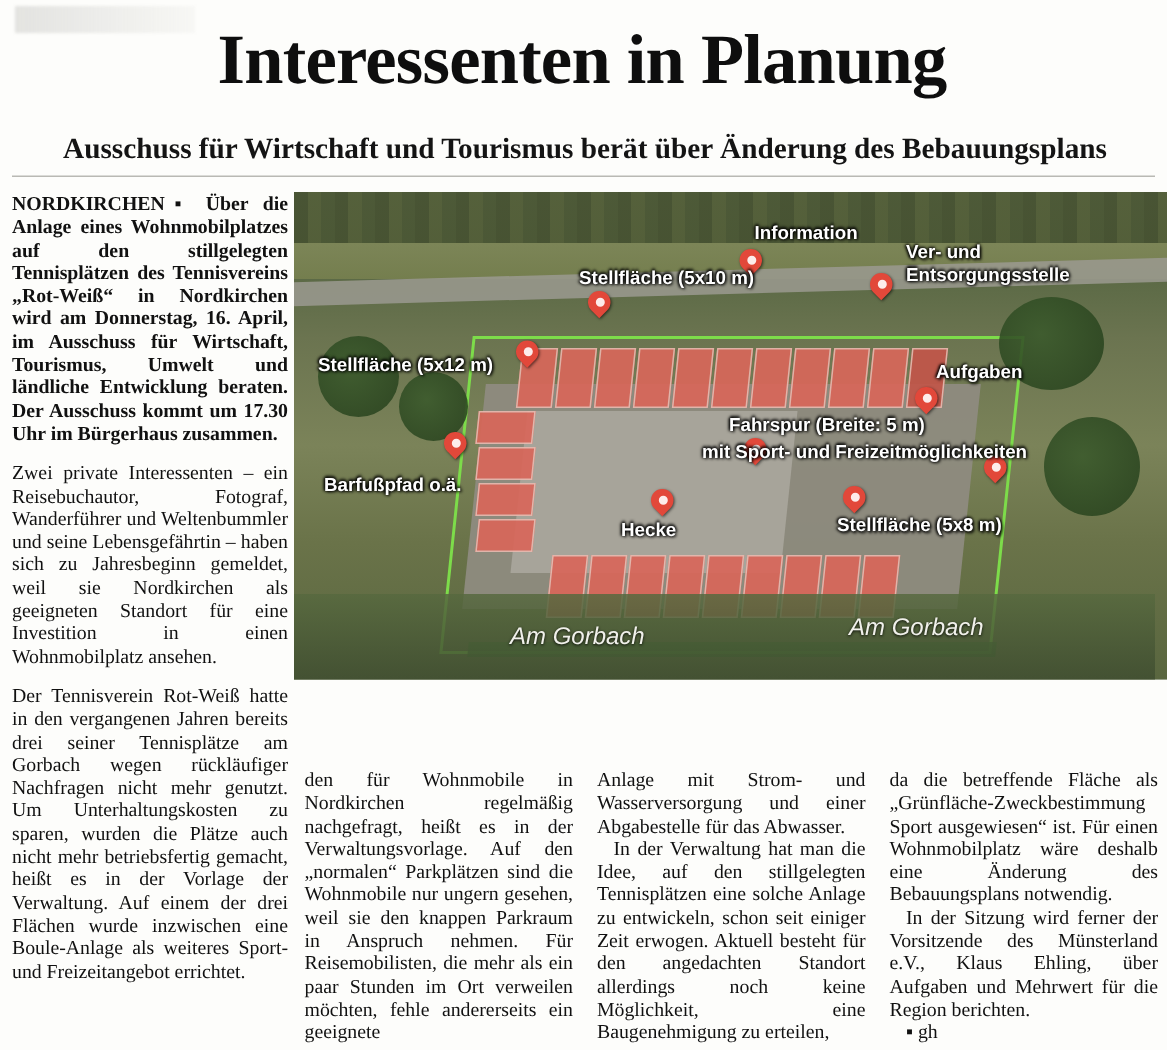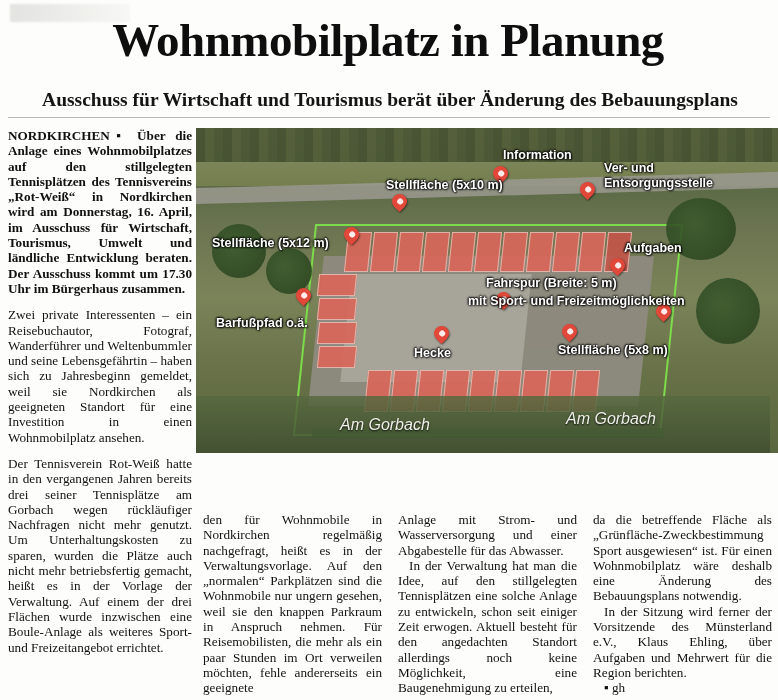--- a/index.html
+++ b/index.html
@@ -227,21 +227,21 @@
   .body-col p.first { text-indent: 0; }
   .sig { font-style: normal; }
 </style>
 </head>
 <body>
 
 <div class="page">
 
   <div class="ghost"></div>
 
-  <div class="headline">Wohnmobilplatz in Planung</div>
+  <div class="headline">Interessenten in Planung</div>
   <div class="subhead">Ausschuss für Wirtschaft und Tourismus berät über Änderung des Bebauungsplans</div>
   <div class="rule"></div>
 
   <div class="col-intro">
     <p>
       <span class="lead">NORDKIRCHEN</span><span class="lead bullet">▪</span>
       <span class="lead">Über die Anlage eines Wohnmobilplatzes auf den stillgelegten Tennisplätzen des Tennisvereins „Rot-Weiß“ in Nordkirchen wird am Donnerstag, 16. April, im Ausschuss für Wirtschaft, Tourismus, Umwelt und ländliche Entwicklung beraten. Der Ausschuss kommt um 17.30 Uhr im Bürgerhaus zusammen.</span>
     </p>
     <p>Zwei private Interessenten – ein Reisebuchautor, Fotograf, Wanderführer und Weltenbummler und seine Lebensgefährtin – haben sich zu Jahresbeginn gemeldet, weil sie Nordkirchen als geeigneten Standort für eine Investition in einen Wohnmobilplatz ansehen.</p>
     <p>Der Tennisverein Rot-Weiß hatte in den vergangenen Jahren bereits drei seiner Tennisplätze am Gorbach wegen rückläufiger Nachfragen nicht mehr genutzt. Um Unterhaltungskosten zu sparen, wurden die Plätze auch nicht mehr betriebsfertig gemacht, heißt es in der Vorlage der Verwaltung. Auf einem der drei Flächen wurde inzwischen eine Boule-Anlage als weiteres Sport- und Freizeitangebot errichtet.</p>

